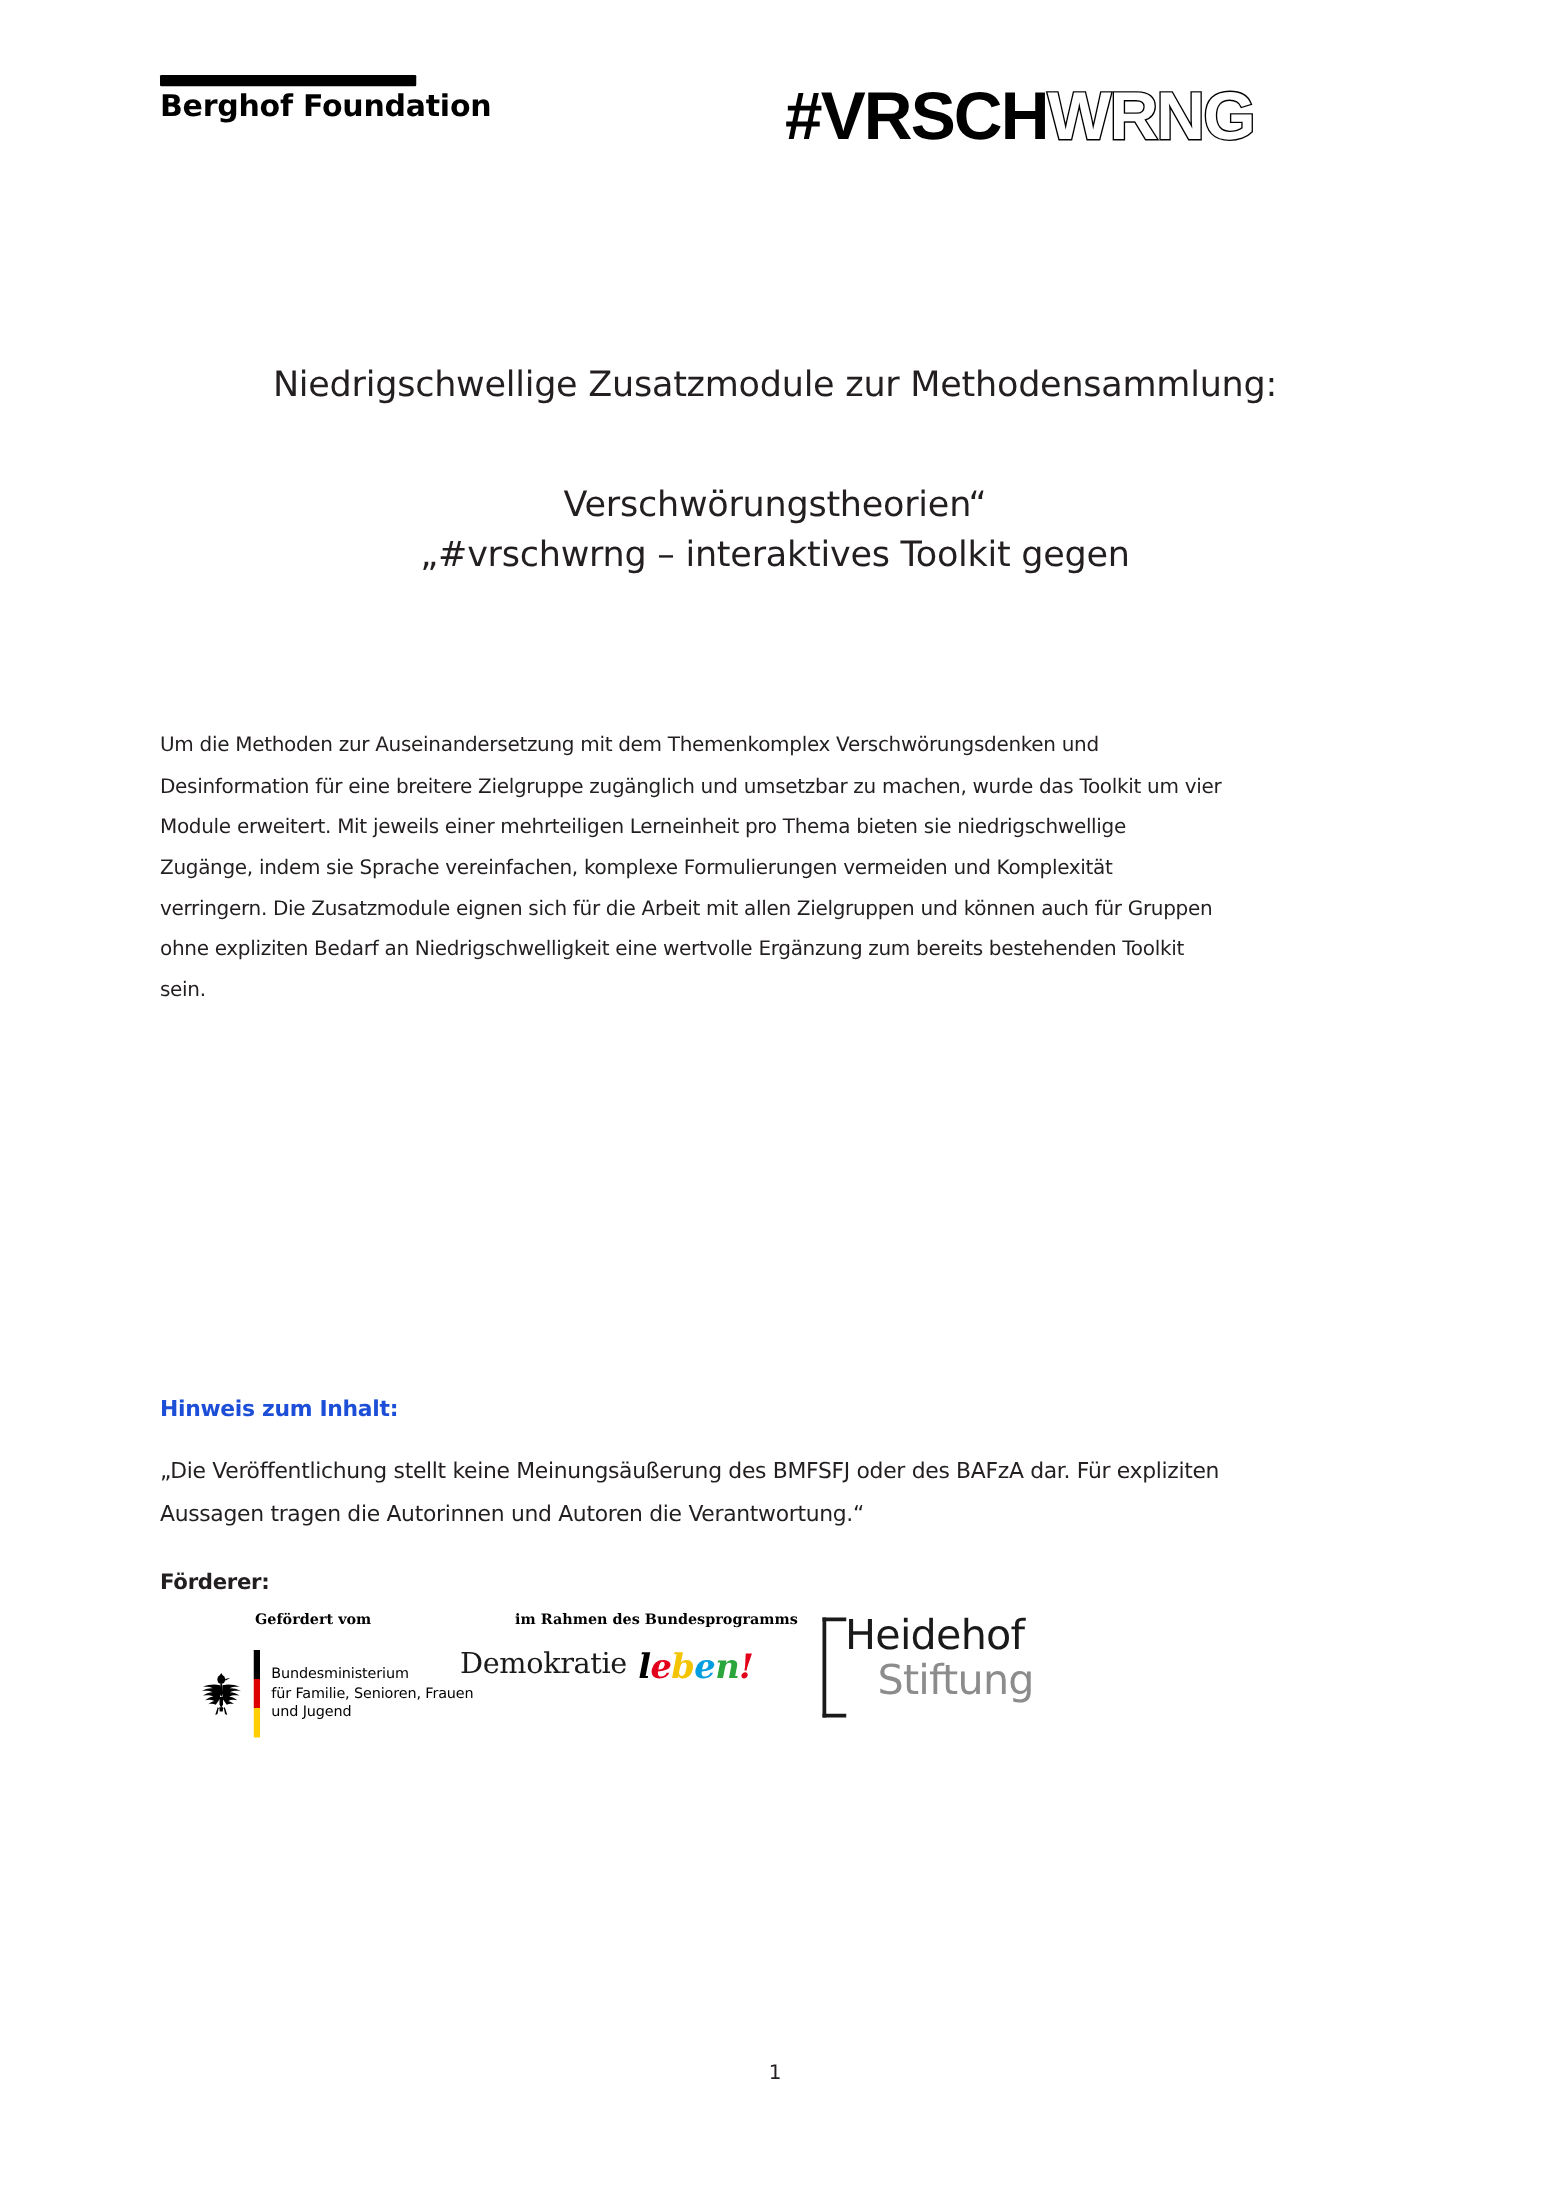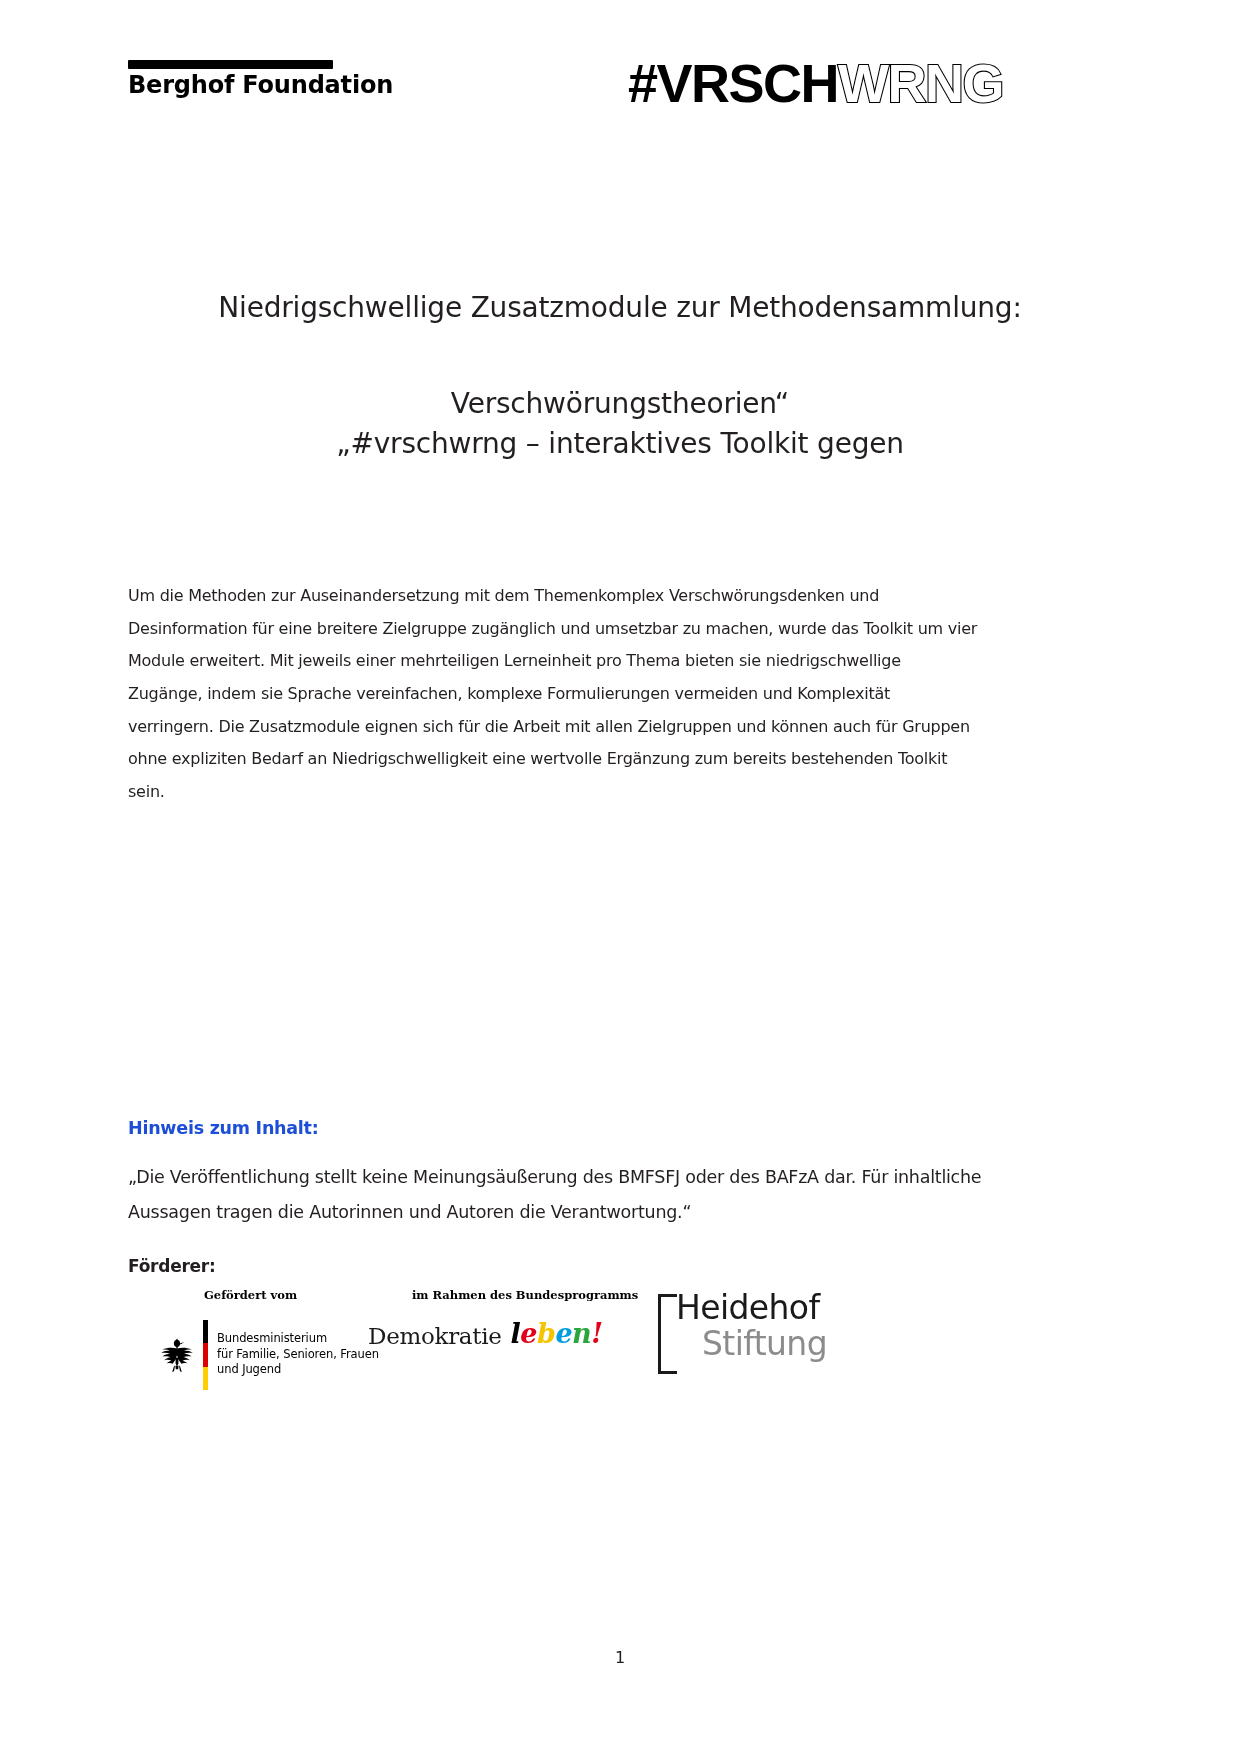--- a/index.html
+++ b/index.html
@@ -50,21 +50,21 @@
     font-size: 24px;
     letter-spacing: -0.2px;
     color: #000000;
     line-height: 1.05;
     white-space: nowrap;
   }
 
   .vrschwrng {
     position: absolute;
     left: 628px;
-    top: 4px;
+    top: 14px;
     font-family: "Liberation Sans", sans-serif;
     font-weight: 700;
     font-size: 54px;
     letter-spacing: -1.5px;
     line-height: 1;
     white-space: nowrap;
   }
   .vrschwrng .solid {
     color: #000000;
   }
@@ -196,21 +196,21 @@
   }
 
   .demokratie {
     position: absolute;
     left: 240px;
     top: 0;
     width: 260px;
   }
   .demokratie-mark {
     display: flex;
-    align-items: flex-end;
+    align-items: flex-start;
     margin-top: 8px;
     white-space: nowrap;
   }
   .demo-word {
     font-family: "DejaVu Serif", serif;
     font-size: 23px;
     color: #1a1a1a;
     letter-spacing: -0.3px;
   }
   .leben {
@@ -300,21 +300,21 @@
     <div class="title-line">Niedrigschwellige Zusatzmodule zur Methodensammlung:</div>
     <div class="title-gap"></div>
     <div class="title-line">Verschwörungstheorien“</div>
     <div class="title-line">„#vrschwrng – interaktives Toolkit gegen</div>
   </div>
 
   <div class="intro">Um die Methoden zur Auseinandersetzung mit dem Themenkomplex Verschwörungsdenken und Desinformation für eine breitere Zielgruppe zugänglich und umsetzbar zu machen, wurde das Toolkit um vier Module erweitert. Mit jeweils einer mehrteiligen Lerneinheit pro Thema bieten sie niedrigschwellige Zugänge, indem sie Sprache vereinfachen, komplexe Formulierungen vermeiden und Komplexität verringern. Die Zusatzmodule eignen sich für die Arbeit mit allen Zielgruppen und können auch für Gruppen ohne expliziten Bedarf an Niedrigschwelligkeit eine wertvolle Ergänzung zum bereits bestehenden Toolkit sein.</div>
 
   <div class="notice">
     <div class="notice-heading">Hinweis zum Inhalt:</div>
-    <div class="notice-text">„Die Veröffentlichung stellt keine Meinungsäußerung des BMFSFJ oder des BAFzA dar. Für inhaltliche Aussagen tragen die Autorinnen und Autoren die Verantwortung.“</div>
+    <div class="notice-text">„Die Veröffentlichung stellt keine Meinungsäußerung des BMFSFJ oder des BAFzA dar. Für expliziten Aussagen tragen die Autorinnen und Autoren die Verantwortung.“</div>
     <div class="funder-heading">Förderer:</div>
   </div>
 
   <div class="funders">
 
     <div class="bmfsfj">
       <div class="funder-caption">Gefördert vom</div>
       <div class="bmfsfj-mark">
         <svg class="eagle" viewBox="0 0 34 40">
           <g fill="#000000">

